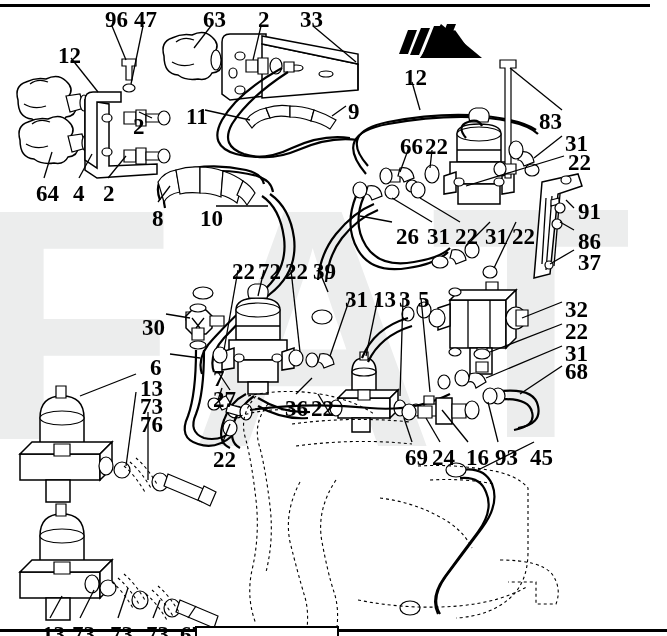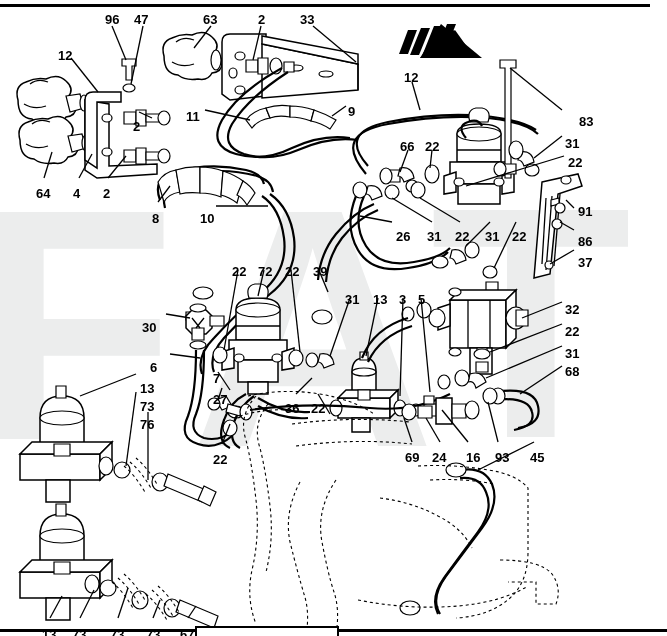--- a/index.html
+++ b/index.html
@@ -14,22 +14,22 @@
              background:#fff;border:2px solid #000;border-bottom:none;}
 
   
   .wm{position:absolute;color:#eceded;font-weight:700;line-height:1;
       font-family:"Liberation Sans",sans-serif;user-select:none;}
   .wm-f{left:-26px;top:160px;font-size:330px;}
   .wm-a{left:190px;top:158px;font-size:340px;}
   .wm-t{left:430px;top:158px;font-size:330px;}
 
   
-  .lbl{position:absolute;font-family:Liberation Sans, sans-serif;font-weight:700;
-       font-size:13px;line-height:19px;color:#000;white-space:nowrap;letter-spacing:0px;}
+  .lbl{position:absolute;font-family:Liberation Serif, serif;font-weight:700;
+       font-size:23px;line-height:19px;color:#000;white-space:nowrap;letter-spacing:0px;}
 
   
   svg.art{position:absolute;left:0;top:0;width:667px;height:636px;}
   .ln{stroke:#000;stroke-width:1.3;fill:none;}
   .fillblk{fill:#000;stroke:none;}
   .dash{stroke:#000;stroke-width:1.1;fill:none;stroke-dasharray:3 3;}
   .hose{stroke:#000;stroke-width:2.2;fill:none;}
   .body-f{fill:#fff;stroke:#000;stroke-width:1.5;}
   .body-f2{fill:#fff;stroke:#000;stroke-width:1.2;}
 </style>
@@ -441,21 +441,21 @@
       <div class="lbl" style="left: 105px; top: 10px;">96</div>
       <div class="lbl" style="left: 134px; top: 10px;">47</div>
       <div class="lbl" style="left: 203px; top: 10px;">63</div>
       <div class="lbl" style="left: 258px; top: 10px;">2</div>
       <div class="lbl" style="left: 300px; top: 10px;">33</div>
       <div class="lbl" style="left: 58px; top: 46px;">12</div>
       <div class="lbl" style="left: 404px; top: 68px;">12</div>
       <div class="lbl" style="left: 133px; top: 117px;">2</div>
       <div class="lbl" style="left: 186px; top: 107px;">11</div>
       <div class="lbl" style="left: 348px; top: 102px;">9</div>
-      <div class="lbl" style="left: 579px; top: 112px;">83</div>
+      <div class="lbl" style="left: 539px; top: 112px;">83</div>
       <div class="lbl" style="left: 565px; top: 134px;">31</div>
       <div class="lbl" style="left: 400px; top: 137px;">66</div>
       <div class="lbl" style="left: 425px; top: 137px;">22</div>
       <div class="lbl" style="left: 568px; top: 153px;">22</div>
       <div class="lbl" style="left: 36px; top: 184px;">64</div>
       <div class="lbl" style="left: 73px; top: 184px;">4</div>
       <div class="lbl" style="left: 103px; top: 184px;">2</div>
       <div class="lbl" style="left: 152px; top: 209px;">8</div>
       <div class="lbl" style="left: 200px; top: 209px;">10</div>
       <div class="lbl" style="left: 396px; top: 227px;">26</div>

